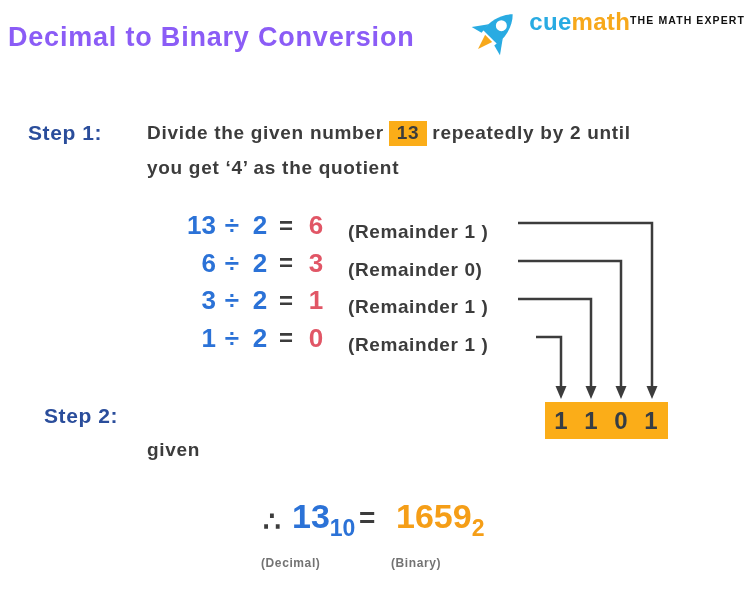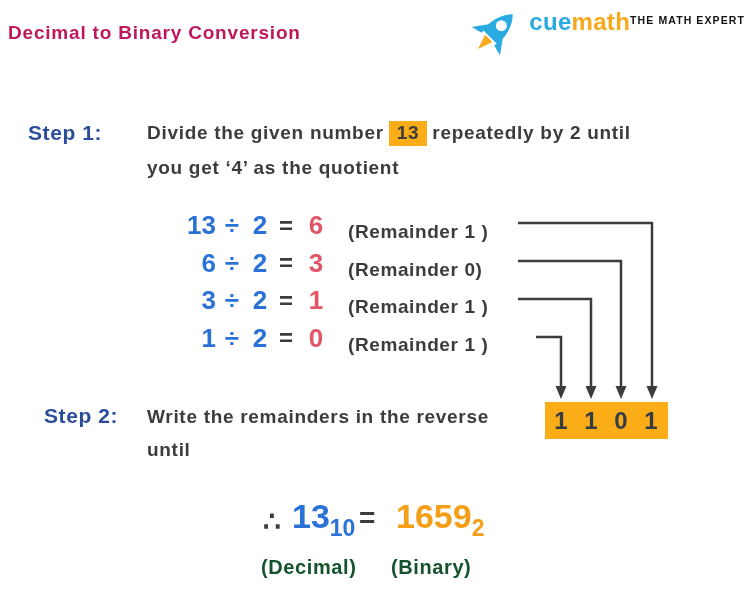--- a/index.html
+++ b/index.html
@@ -10,24 +10,24 @@
     width: 755px;
     height: 594px;
     background: #ffffff;
     overflow: hidden;
   }
 
   
   .page-title {
     position: absolute;
     left: 8px; top: 22px;
-    font-size: 19px;
+    font-size: 27px;
     font-weight: 700;
     letter-spacing: 0.8px;
-    color: #be185d;
+    color: #8b5cf6;
   }
   .logo {
     position: absolute;
     right: 10px; top: 6px;
     display: flex;
     align-items: flex-start;
   }
   .logo-rocket { width: 64px; height: 52px; }
   .logo-textcol { display: flex; margin-left: 2px; margin-top: 4px; }
   .logo-word { font-size: 24px; font-weight: 700; line-height: 24px; letter-spacing: 0.3px; }
@@ -124,24 +124,24 @@
   }
 
   
   .therefore { position: absolute; left: 263px; top: 505px; font-size: 28px; font-weight: 700; color: #3C3C3C; }
   .concl-decimal { position: absolute; left: 292px; top: 497px; font-size: 34px; font-weight: 700; color: #2B72D7; white-space: nowrap; }
   .concl-equals  { position: absolute; left: 359px; top: 502px; font-size: 28px; font-weight: 700; color: #3C3C3C; }
   .concl-binary  { position: absolute; left: 396px; top: 497px; font-size: 34px; font-weight: 700; color: #F59E17; white-space: nowrap; }
   .basesub { font-size: 23px; font-weight: 700; vertical-align: -8px; letter-spacing: 0; }
   .base-label {
     position: absolute;
-    font-size: 20px;
+    font-size: 12px;
     font-weight: 700;
     letter-spacing: 0.6px;
-    color: #14532d;
+    color: #737373;
   }
   .decimal-label { left: 261px; top: 556px; }
   .binary-label  { left: 391px; top: 556px; }
 </style>
 </head>
 <body>
 
 <div class="canvas">
 
   <div class="page-title">Decimal to Binary Conversion</div>
@@ -214,22 +214,21 @@
     </g>
     <g fill="#3C3C3C" stroke="none">
       <polygon points="555.5,386 566.5,386 561,399"></polygon>
       <polygon points="585.5,386 596.5,386 591,399"></polygon>
       <polygon points="615.5,386 626.5,386 621,399"></polygon>
       <polygon points="646.5,386 657.5,386 652,399"></polygon>
     </g>
   </svg>
 
   <div class="step-label step2-label">Step 2:</div>
-  <div class="step-text s2-line1">Write the remainders in the reverse</div>
-  <div class="step-text s2-line2">until</div>
+  <div class="step-text s2-line2">given</div>
 
   <div class="result-box">
     <span class="result-digit">1</span>
     <span class="result-digit">1</span>
     <span class="result-digit">0</span>
     <span class="result-digit">1</span>
   </div>
 
   <div class="therefore">∴</div>
   <div class="concl-decimal"><span>13</span><span class="basesub">10</span></div>

